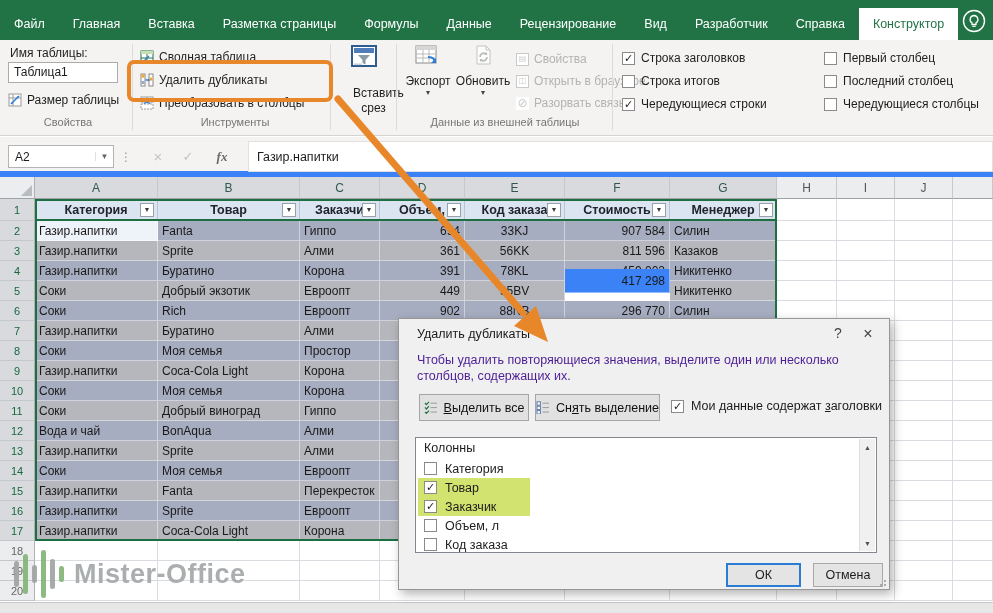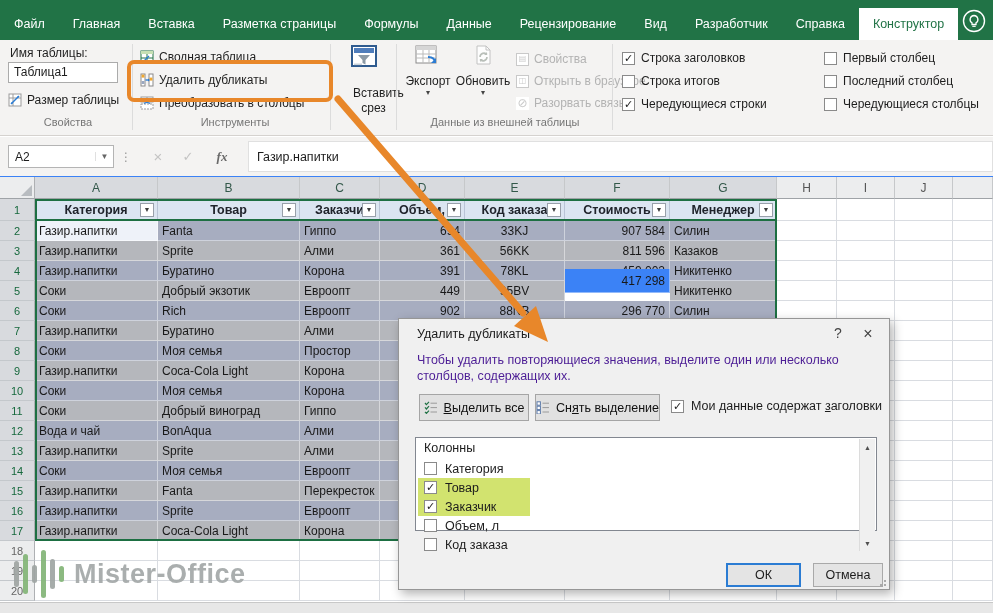--- a/index.html
+++ b/index.html
@@ -20,21 +20,21 @@
   .rtext { font-size:12px; color:#1e1e1e; white-space:nowrap; }
   .rbtn-row { position:absolute; display:flex; align-items:center; gap:5px; height:20px; }
   .nbox { position:absolute; left:8px; top:22px; width:110px; height:21px; background:#fff; border:1px solid #ababab; padding:2px 5px; font-size:12px; }
   .bigbtn { position:absolute; text-align:center; font-size:12px; color:#1e1e1e; }
   .drop { font-size:8px; color:#444; }
   .disabled-item { color:#b3b3b3; }
   .rchk { display:flex; align-items:center; gap:6px; height:20px; position:absolute; }
   .box { width:13px; height:13px; background:#fff; border:1px solid #8a8a8a; display:inline-flex; align-items:center; justify-content:center; font-size:11px; color:#222; line-height:1; flex:none; }
 
   
-  #fbar { position:absolute; left:0; top:137px; width:993px; height:40px; background:#f4f3f2; border-bottom:1px solid #3b82f6; }
+  #fbar { position:absolute; left:0; top:137px; width:993px; height:40px; background:#f4f3f2; border-bottom:6px solid #3b82f6; }
   #namebox { position:absolute; left:8px; top:8px; width:106px; height:23px; background:#fff; border:1px solid #b4b4b4; display:flex; align-items:center; }
   #namebox .nb-text { padding-left:6px; flex:1; font-size:12px; }
   #namebox .nb-arrow { width:18px; text-align:center; color:#666; font-size:8px; border-left:1px solid #e0e0e0; }
   .fico { position:absolute; top:8px; height:23px; display:flex; align-items:center; justify-content:center; }
   #fx-input { position:absolute; left:248px; top:4px; width:745px; height:31px; background:#fff; border:1px solid #e0e0e0; display:flex; align-items:center; padding-left:8px; font-size:12.5px; }
 
   
   #sheet { position:absolute; left:0; top:177px; width:993px; height:425px; background:#fff; }
   .colhead, .rowhead, .cell { position:absolute; overflow:hidden; white-space:nowrap; }
   .colhead { height:22px; top:0; display:flex; align-items:center; justify-content:center; font-size:12px; border-right:1px solid #c6c8ca; border-bottom:1px solid #9fa3a7; }
@@ -50,21 +50,21 @@
   #tbl-headline { position:absolute; pointer-events:none; height:2px; background:#1d6f42; z-index:3; }
   #bottomstrip { position:absolute; left:0; top:602px; width:993px; height:11px; background:#e7e7e7; border-top:1px solid #c8c8c8; }
 
   
   #dlg { position:absolute; left:398px; top:318px; width:492px; height:272px; background:#f0f0f0; border:1px solid #969696; box-shadow:3px 4px 10px rgba(0,0,0,.3); z-index:30; }
   #dlg-title { position:absolute; left:18px; top:8px; font-size:12.5px; color:#1a1a1a; }
   .dlg-sys { position:absolute; top:6px; font-size:14px; color:#444; width:22px; text-align:center; cursor:default; }
   #dlg-desc { position:absolute; left:18px; top:33px; width:452px; font-size:12.5px; line-height:16px; color:#4c1d95; }
   .dlg-btn { position:absolute; top:75px; height:27px; background:#e1e1e1; border:1px solid #a5a5a5; display:flex; align-items:center; justify-content:center; gap:6px; font-size:12.5px; color:#111; }
   #dlg-chk { position:absolute; left:272px; top:80px; display:flex; align-items:center; gap:7px; font-size:12.5px; }
-  #dlg-list { position:absolute; left:16px; top:118px; width:462px; height:94px; background:#fff; border:1px solid #828790; }
+  #dlg-list { position:absolute; left:16px; top:118px; width:462px; height:116px; background:#fff; border:1px solid #828790; }
   #dlg-cols-label { position:absolute; left:8px; top:3px; font-size:12.5px; }
   .dlg-item { position:absolute; left:2px; height:19px; display:flex; align-items:center; gap:8px; padding-left:6px; font-size:12.5px; }
   .dlg-item.hl { background:#d2e36f; width:112px; }
   #dlg-scroll { position:absolute; right:1px; top:1px; width:16px; height:112px; background:#f0f0f0; border-left:1px solid #dcdcdc; }
   .sb-arrow { position:absolute; left:0; width:15px; height:16px; background:#f0f0f0; color:#505050; font-size:7px; display:flex; align-items:center; justify-content:center; }
   .dlg-foot-btn { position:absolute; top:244px; height:24px; background:#e4e4e4; font-size:12.5px; display:flex; align-items:center; justify-content:center; }
   #dlg-grip { position:absolute; right:3px; bottom:3px; width:8px; height:8px; }
   #dlg-grip i { position:absolute; width:2px; height:2px; background:#ababab; }
 
   

